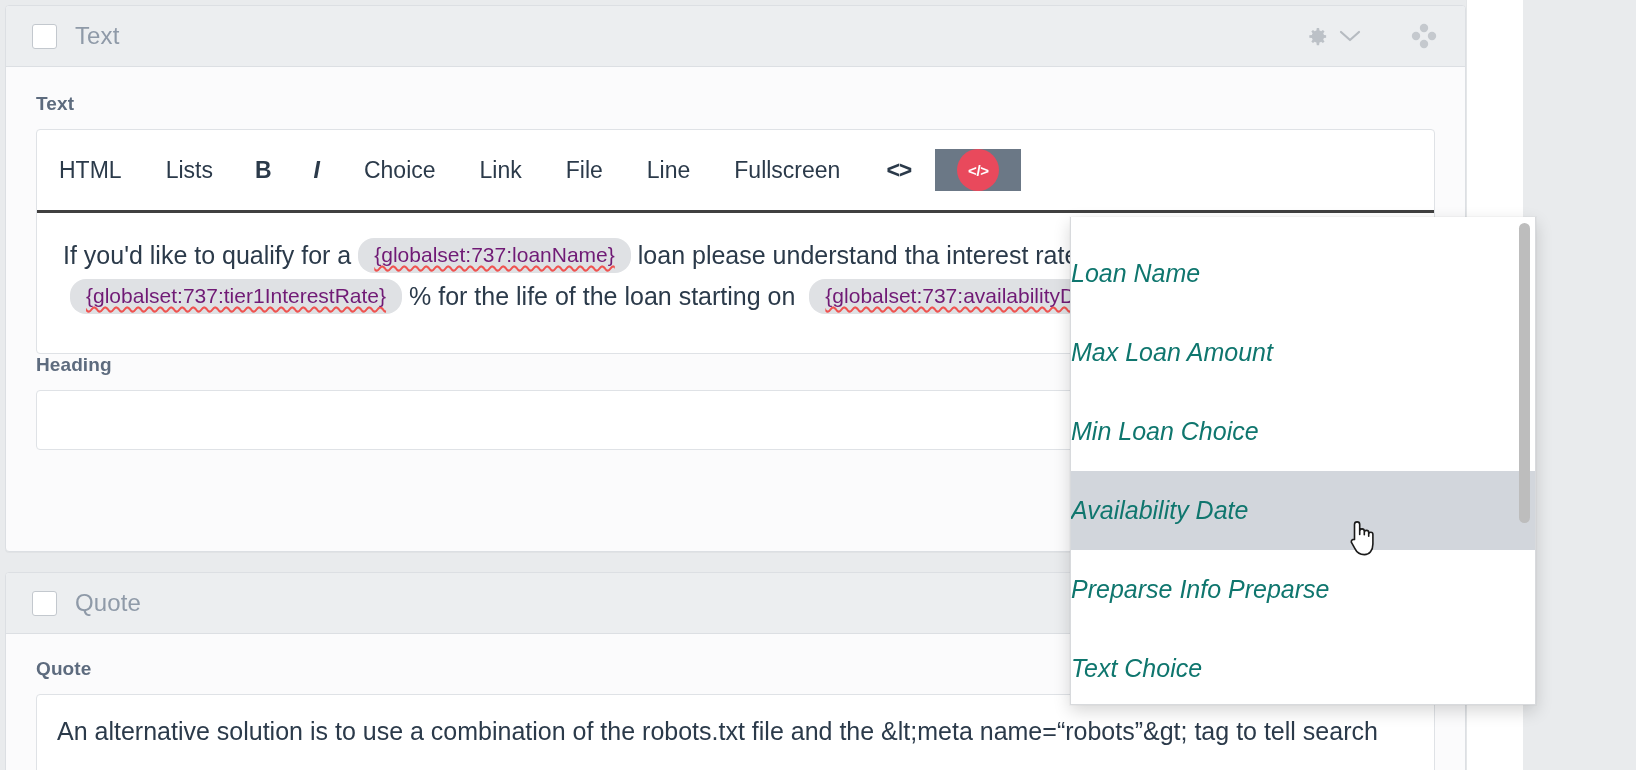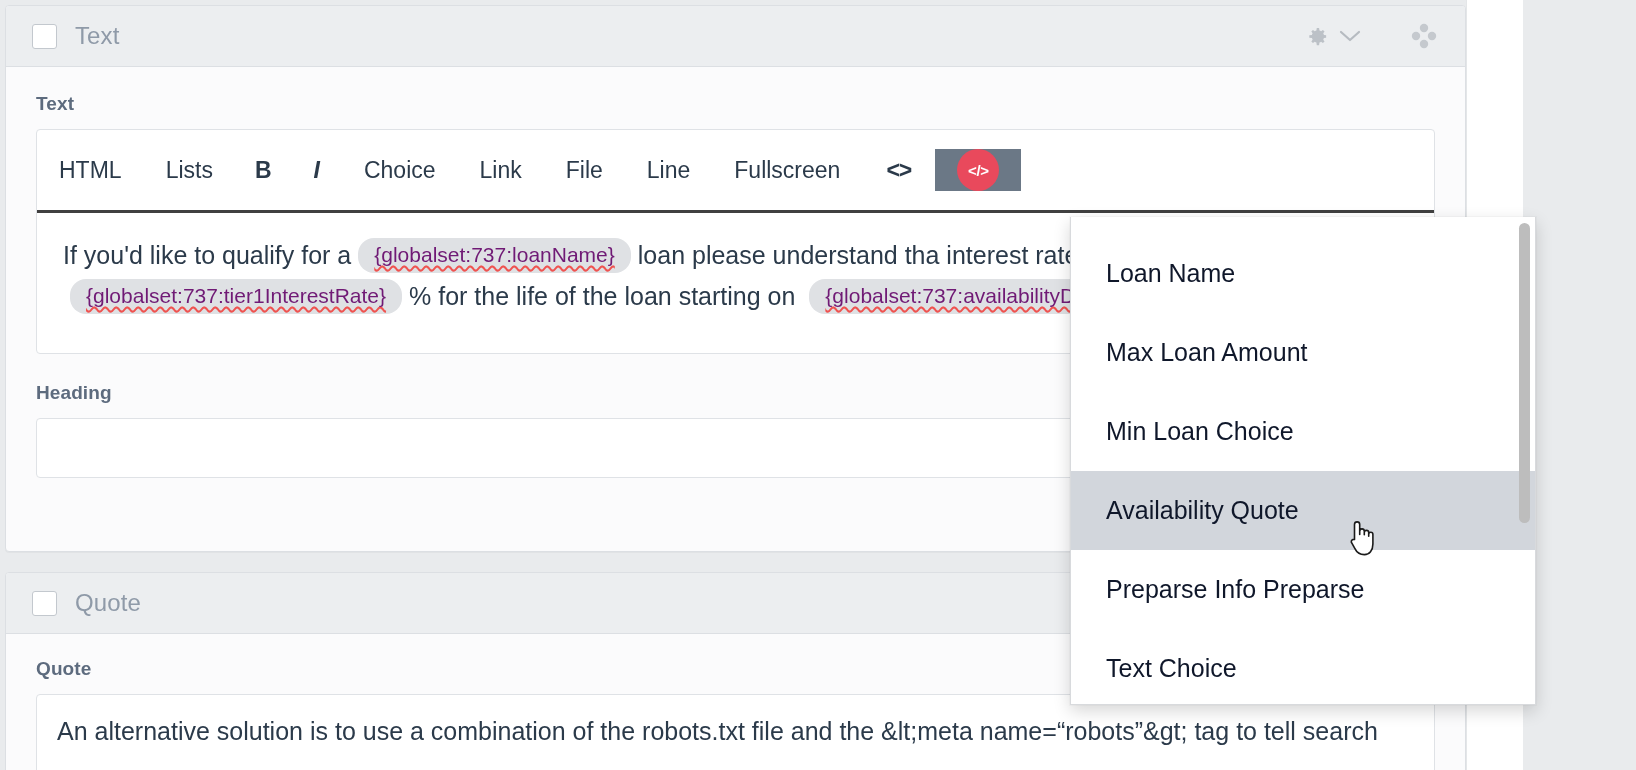--- a/index.html
+++ b/index.html
@@ -194,25 +194,25 @@
     z-index: 50;
   }
   .dd-list {
     position: relative;
     padding-top: 17px;
   }
   .dd-item {
     height: 79px;
     display: flex;
     align-items: center;
-    padding-left: 35px;
     font-size: 25px;
-    color: #0f172a;
+    color: #0f766e;
     cursor: pointer;
     white-space: nowrap;
+    font-style: italic;
   }
   .dd-item.selected { background: #d2d6dc; }
   .dd-scrollbar {
     position: absolute;
     right: 3px;
     top: 6px;
     width: 14px;
     height: 476px;
     background: transparent;
     z-index: 60;
@@ -312,21 +312,21 @@
           <div class="tb-btn">Fullscreen</div>
           <div class="tb-btn code-angle">&lt;&gt;</div>
           <div class="tb-btn active-dark">
             <span class="tag-pill-btn">&lt;/&gt;</span>
           </div>
         </div>
 
         <div class="editor-area"><span>If you'd like to qualify for a</span><span class="tagpill"><span class="sp">{globalset:737:loanName}</span></span><span>loan please understand tha</span> <span>interest rate of</span><span class="tagpill"><span class="sp">{globalset:737:tier1InterestRate}</span></span><span>% for the life of the loan starting on</span> <span class="tagpill"><span class="sp">{globalset:737:availabilityDate}</span></span></div>
       </div>
 
-      <div class="field-label" style="margin-top:28px;">Heading</div>
+      <div class="field-label" style="">Heading</div>
       <input class="text-input" type="text" value="" style="">
     </div>
   </div>
 
   <div class="block" id="block-quote" style="top:572px; height:250px;">
 
     <div class="block-head">
       <div class="blk-checkbox"></div>
       <div class="blk-title">Quote</div>
       <div class="spacer"></div>
@@ -336,21 +336,21 @@
       <div class="field-label">Quote</div>
       <div class="quote-box">An alternative solution is to use a combination of the robots.txt file and the &amp;lt;meta name=“robots”&amp;gt; tag to tell search</div>
     </div>
   </div>
 
   <div class="dropdown">
     <div class="dd-list">
       <div class="dd-item">Loan Name</div>
       <div class="dd-item">Max Loan Amount</div>
       <div class="dd-item">Min Loan Choice</div>
-      <div class="dd-item selected">Availability Quote</div>
+      <div class="dd-item selected">Availability Date</div>
       <div class="dd-item">Preparse Info Preparse</div>
       <div class="dd-item">Text Choice</div>
     </div>
     <div class="dd-scrollbar">
       <div class="dd-thumb"></div>
     </div>
   </div>
 
   <div class="cursor">
     <svg width="30" height="40" viewBox="0 0 30 40">

